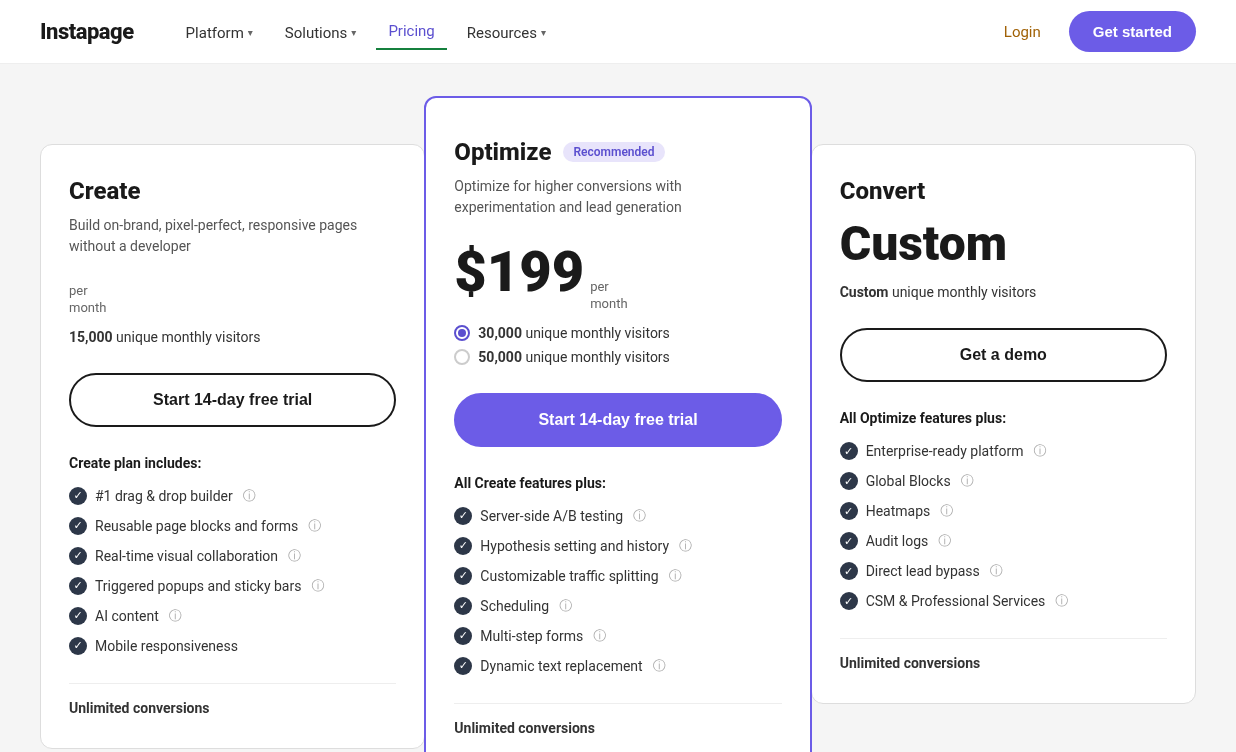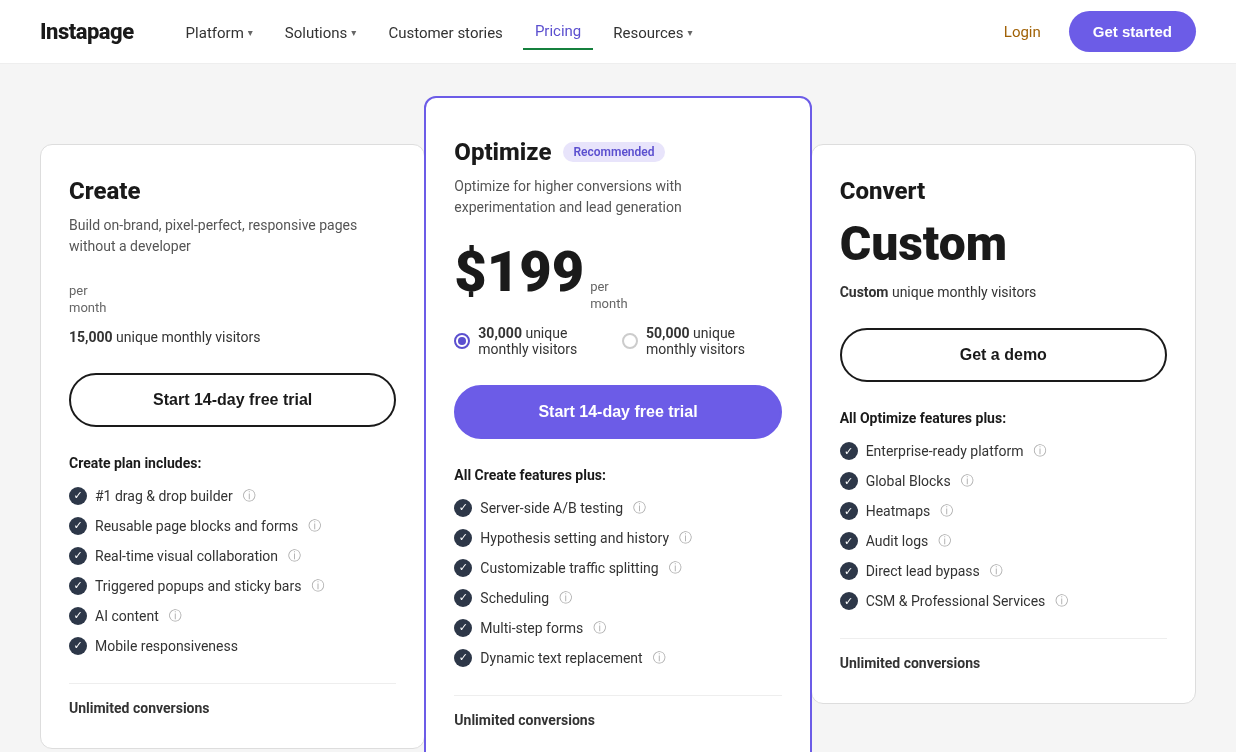--- a/index.html
+++ b/index.html
@@ -164,21 +164,21 @@
       color: #333;
       margin-bottom: 8px;
     }
 
     .visitors-line strong {
       font-weight: 700;
     }
 
     .radio-group {
       display: flex;
-      flex-direction: row;
+      flex-direction: column;
       gap: 8px;
     }
 
     .radio-item {
       display: flex;
       align-items: center;
       gap: 8px;
       font-size: 14px;
       color: #333;
       cursor: pointer;
@@ -283,23 +283,20 @@
 <nav>
   <div class="nav-logo">Instapage</div>
   <div class="nav-links">
     <div class="nav-link">
       <span>Platform</span>
       <span class="chevron">▾</span>
     </div>
     <div class="nav-link">
       <span>Solutions</span>
       <span class="chevron">▾</span>
-    </div>
-    <div class="nav-link">
-      <span>Customer stories</span>
     </div>
     <div class="nav-link active">
       <span>Pricing</span>
     </div>
     <div class="nav-link">
       <span>Resources</span>
       <span class="chevron">▾</span>
     </div>
   </div>
   <div class="nav-actions">

